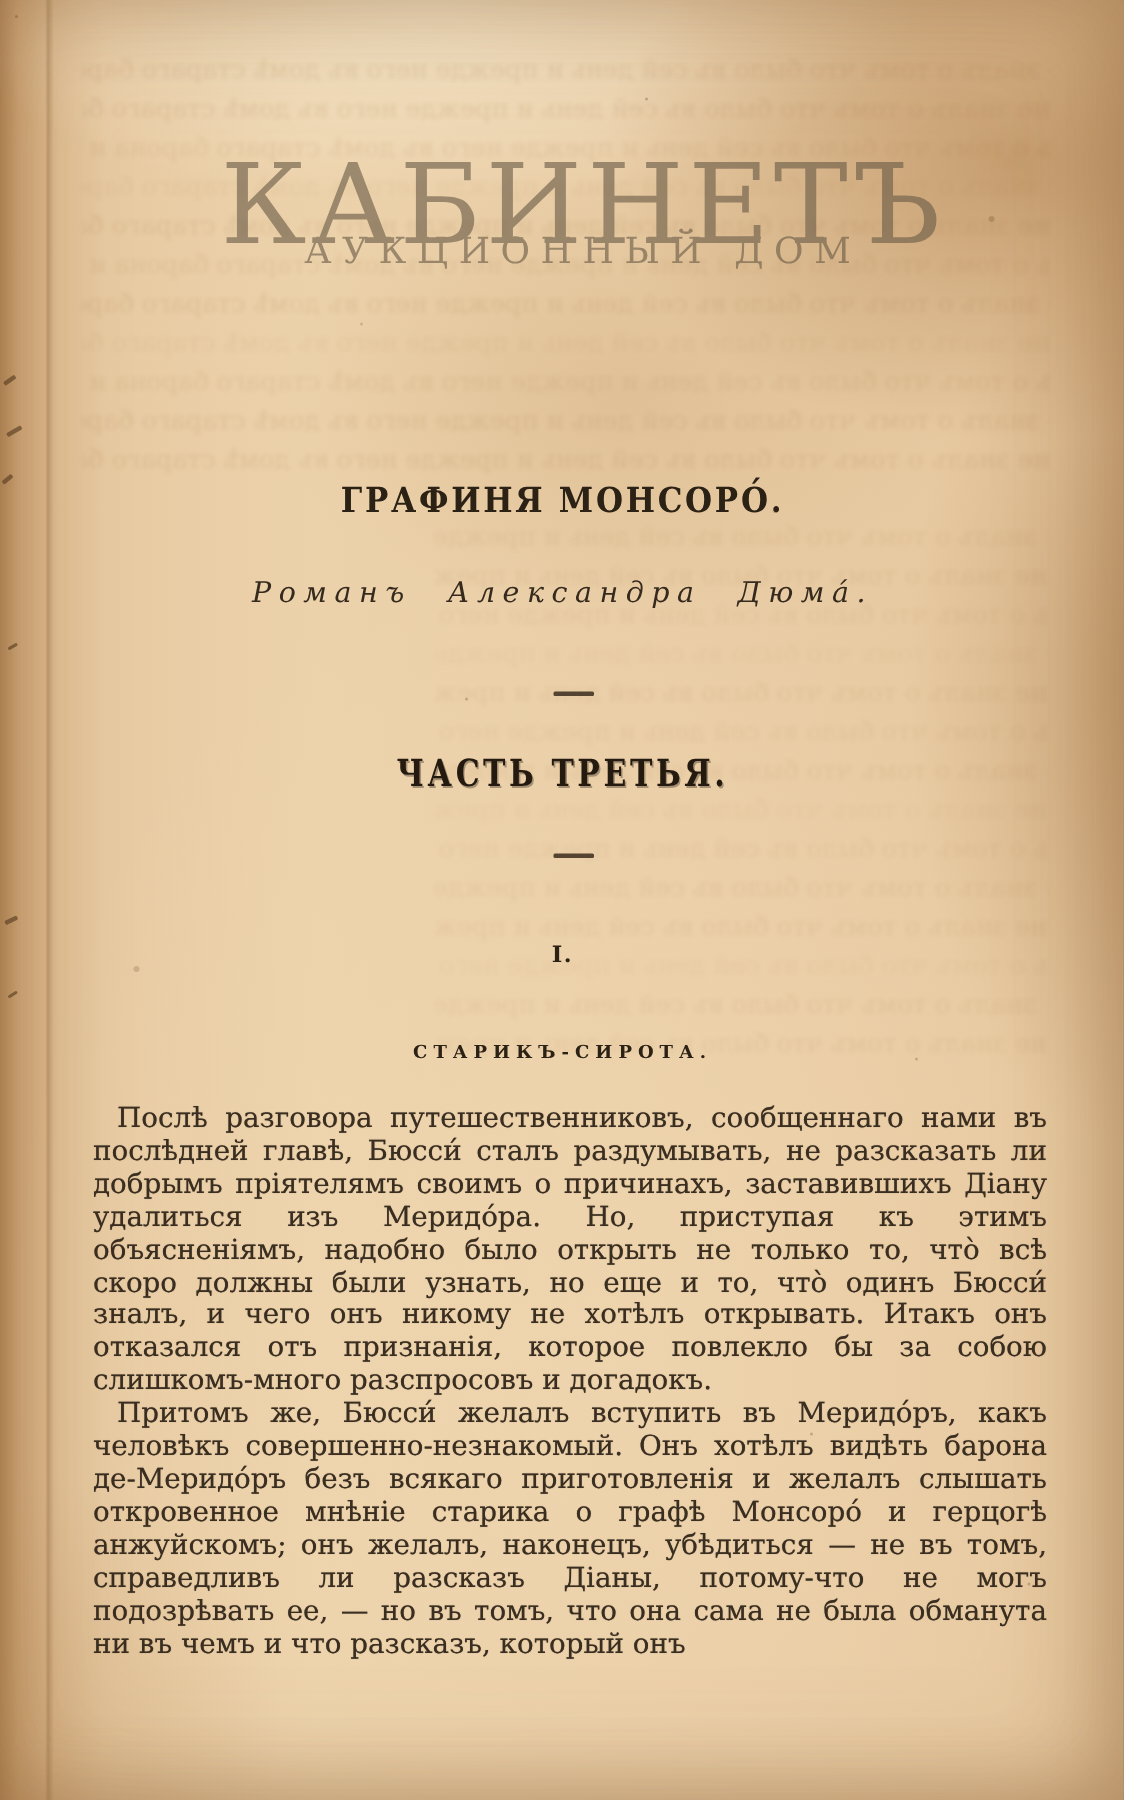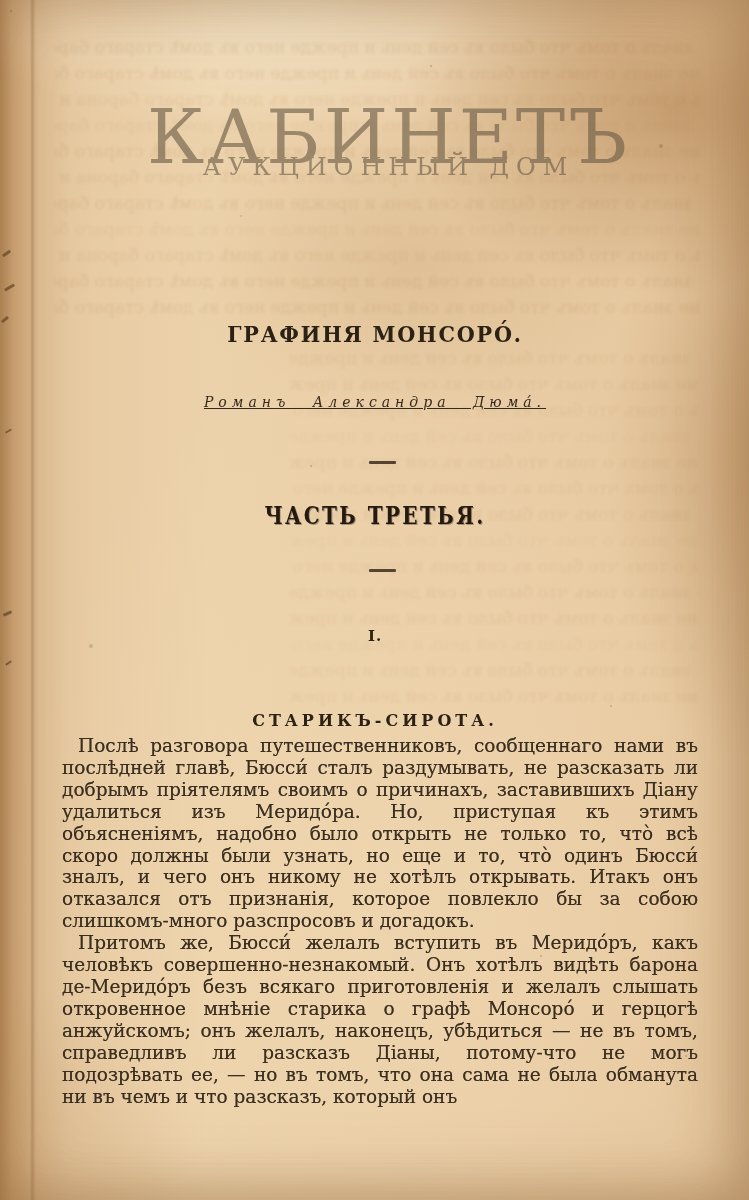--- a/index.html
+++ b/index.html
@@ -42,25 +42,25 @@
   .bl:nth-child(4n)   { opacity: .6; }
 
   
   .watermark { position: absolute; top: 100px; left: 0; width: 100%; text-align: center;
     color: #6b5c47; opacity: .62; transform: translateX(14px); pointer-events: none; }
   .wm-name { font-size: 74px; line-height: 1; letter-spacing: 3px; font-weight: 400; }
   .wm-sub  { font-size: 24px; line-height: 1; letter-spacing: 7px; margin-top: -19px; font-weight: 400; }
 
   .heading { position: absolute; left: 30px; width: 690px; text-align: center; color: #2b2115; }
   .h-title  { top: 320px; font-size: 23px; font-weight: 700; letter-spacing: 2px; transform: scaleX(.9); }
-  .h-byline { top: 394px; font-size: 14px; font-style: italic; letter-spacing: 5px; word-spacing: 13px; color: #352a1d; text-decoration: underline; }
+  .h-byline { top: 384px; font-size: 19px; font-style: italic; letter-spacing: 5px; word-spacing: 13px; color: #352a1d; }
   .h-part   { top: 501px; font-size: 25px; font-weight: 700; letter-spacing: 3px; transform: scaleX(.8);
               color: #241a10; text-shadow: 1.2px 1.2px 0 rgba(36,26,16,.35); }
   .h-chnum  { top: 627px; font-size: 15px; font-weight: 700; letter-spacing: 1px; }
-  .h-chtitle{ top: 711px; font-size: 16px; font-weight: 700; letter-spacing: 4px; }
+  .h-chtitle{ top: 694px; font-size: 12px; font-weight: 700; letter-spacing: 4px; }
 
   .rule { position: absolute; left: 50%; width: 27px; height: 3px; margin-left: -6px;
     background: #3a2c1c; border-radius: 1px; opacity: .85; }
   .rule1 { top: 461px; }
   .rule2 { top: 569px; }
 
   .bodytext { position: absolute; left: 62px; top: 735px; width: 636px;
     font-size: 18.5px; line-height: 21.9px; color: #3a2e21; text-align: justify;
     text-shadow: 0 0 .5px rgba(58,46,33,.65); }
   .bodytext p { margin: 0; text-indent: 16px; }

